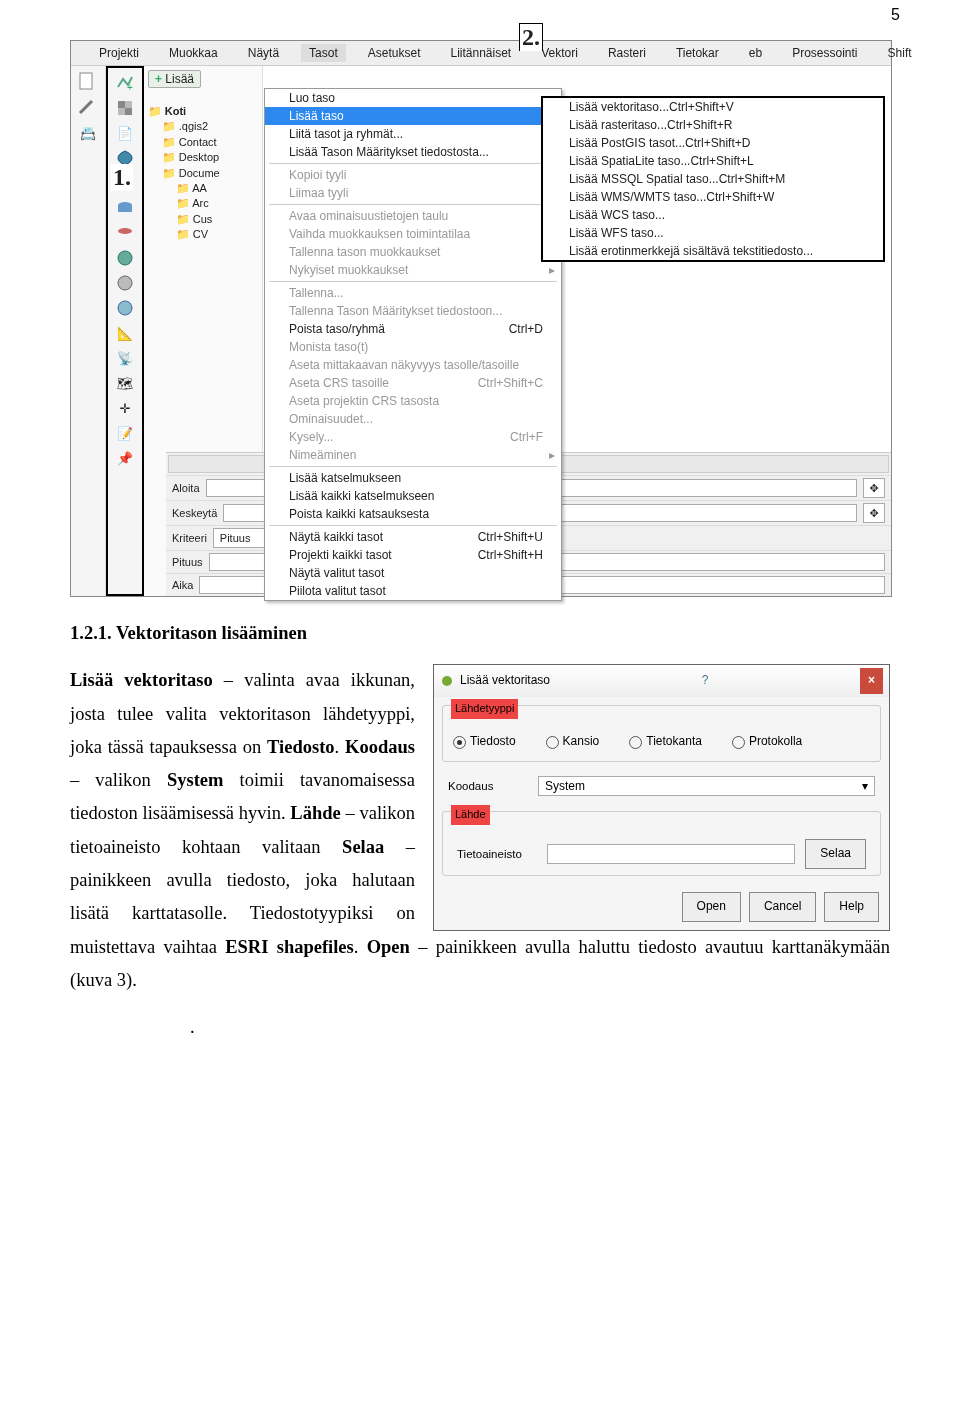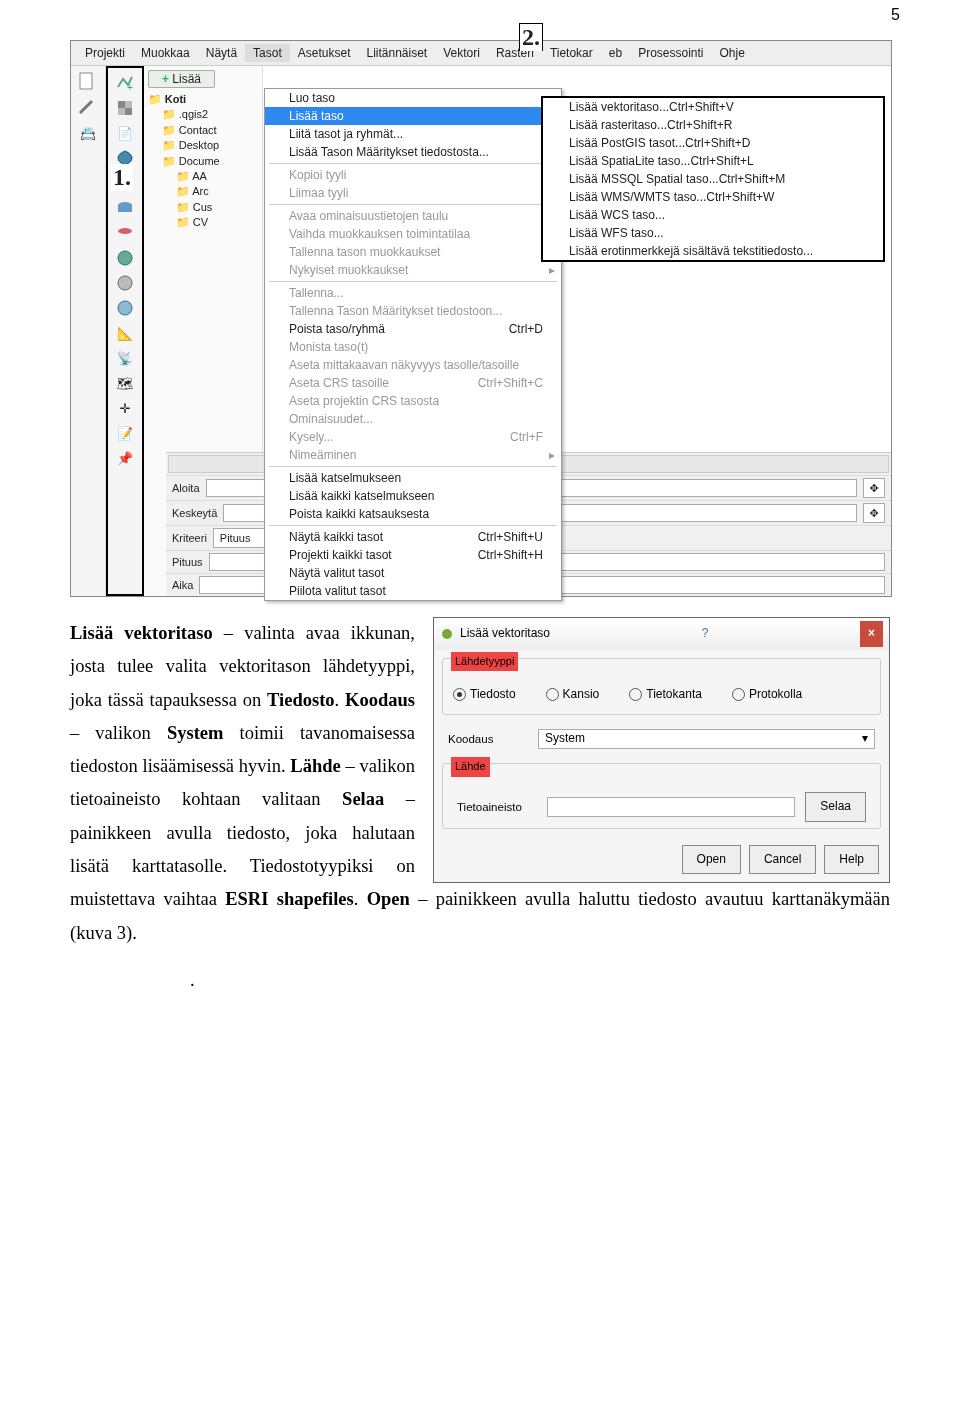--- a/index.html
+++ b/index.html
@@ -30,21 +30,21 @@
     font-size: 12px;
     color: #222;
   }
   .menubar {
     display: flex;
     gap: 0;
     background: #eeeeee;
     padding: 3px 6px;
     border-bottom: 1px solid #ccc;
   }
-  .menubar span { padding: 2px 8px; }
+  .menubar span { padding: 2px 8px; margin-left: 14px; }
   .menubar .active { background: #ddd; }
   .content-row { display: flex; height: 530px; position: relative; }
   .left-toolbar {
     width: 34px;
     border-right: 1px solid #ddd;
     display: flex;
     flex-direction: column;
     align-items: center;
     gap: 4px;
     padding-top: 4px;
@@ -95,23 +95,23 @@
     width: 110px;
     border-right: 1px solid #ddd;
     background: #fafafa;
     padding: 4px;
   }
   .lisaa-btn {
     display:inline-block;
     background:#e8f0e8;
     border:1px solid #aaa;
     border-radius:2px;
-    padding:1px 13px;
-  }
-  .tree { font-size: 11px; line-height: 1.4; margin-top:4px;}
+    padding:1px 6px;
+  }
+  .tree { font-size: 11px; line-height: 1.4; margin-top:16px;}
   .tree .fold::before { content:"📁 "; }
   .dropdown {
     position: absolute;
     left: 193px;
     top: 22px;
     width: 296px;
     background: #fff;
     border: 1px solid #999;
     box-shadow: 2px 2px 3px rgba(0,0,0,.25);
     z-index: 3;
@@ -194,21 +194,21 @@
       <span>Muokkaa</span>
       <span>Näytä</span>
       <span class="active">Tasot</span>
       <span>Asetukset</span>
       <span>Liitännäiset</span>
       <span>Vektori</span>
       <span>Rasteri</span>
       <span>Tietokar</span>
       <span>eb</span>
       <span>Prosessointi</span>
-      <span>Ohje</span>
+      <span>Shift</span>
     </div>
 
     <div class="content-row">
       <div class="annot1">1.</div>
 
       <div class="left-toolbar">
         <span class="ico">
             <svg width="20" height="20">
               <rect x="2" y="2" width="12" height="16" fill="#fff" stroke="#888"></rect>
             </svg>
@@ -453,20 +453,21 @@
           </div>
         <div class="row">
             <span>Aika</span>
             <div class="field"></div>
           </div>
       </div>
     </div>
   </div>
 
   <div class="body-text">
+    <h3>1.2.1. Vektoritason lisääminen</h3>
 
     <div class="two-col">
 
       <div class="float-box">
         <div class="dlg-title">
           <span class="t">
               <svg width="14" height="14">
                 <circle cx="7" cy="7" r="5" fill="#7a3"></circle>
               </svg>
               <span>Lisää vektoritaso</span>

